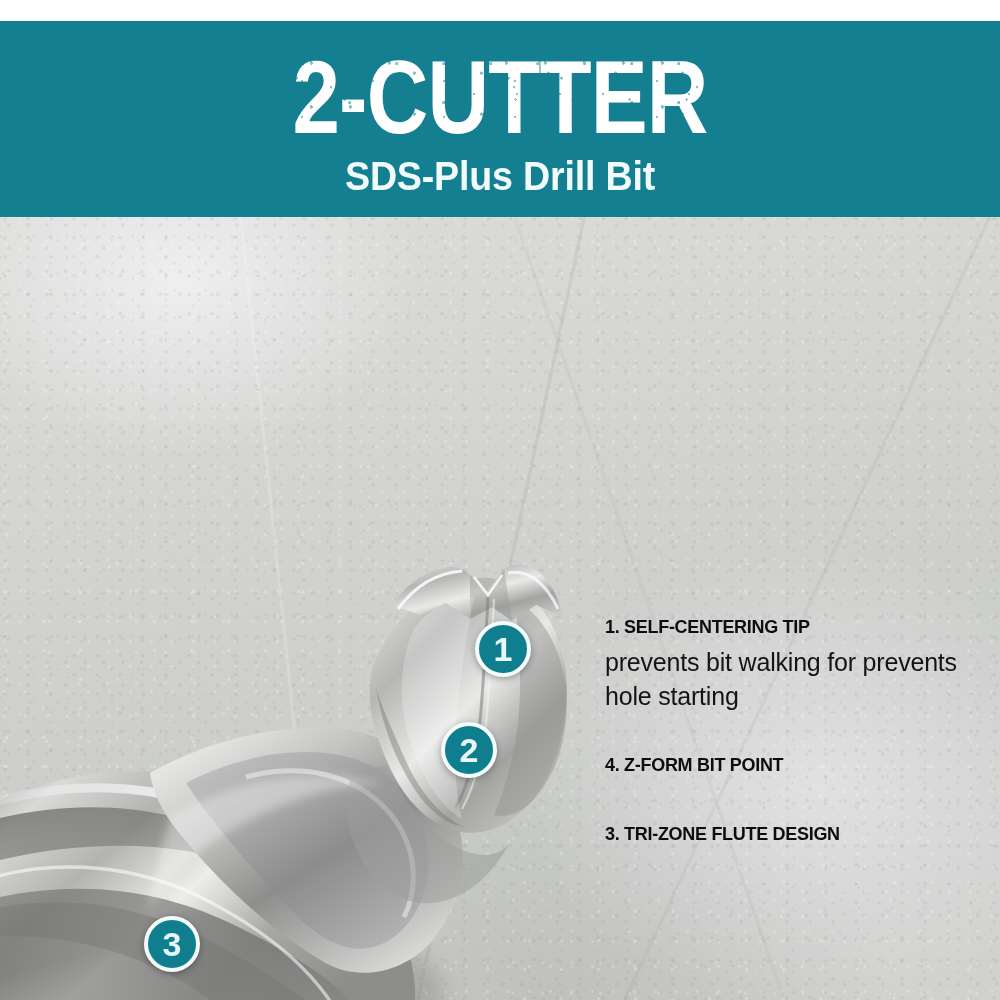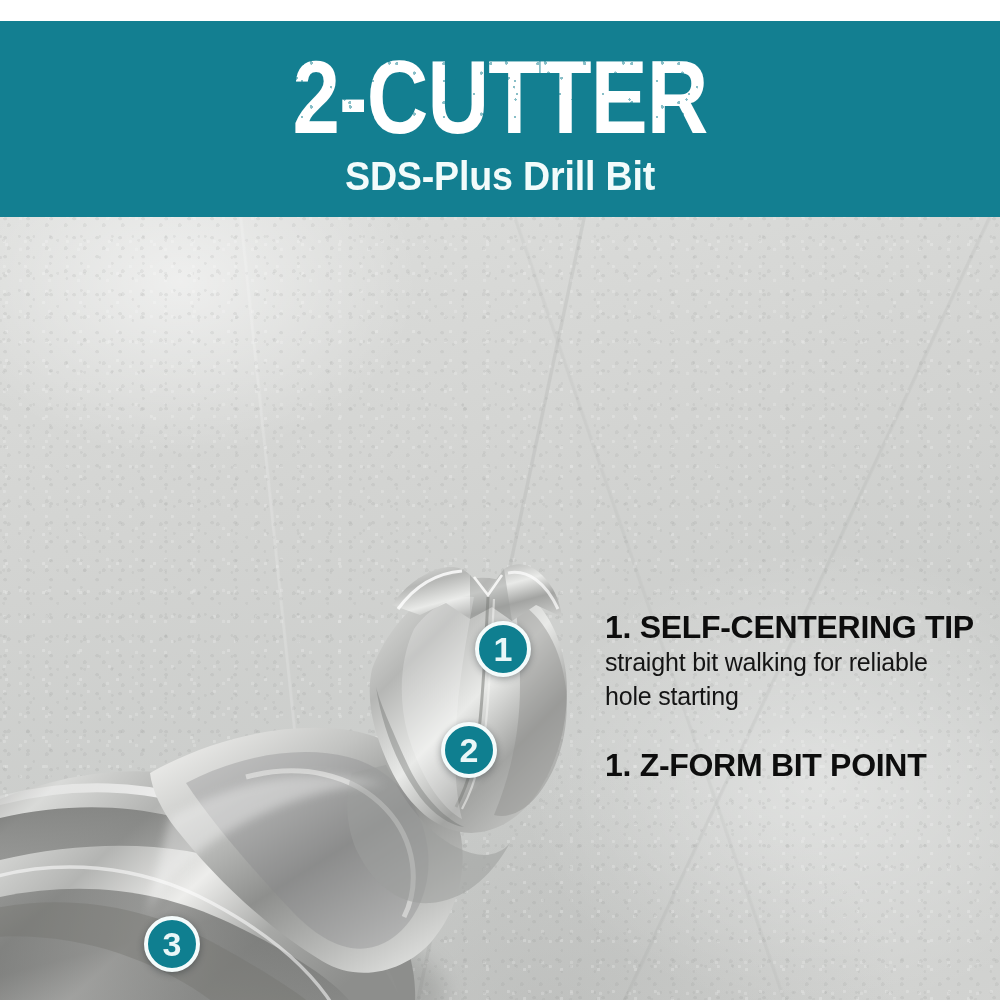--- a/index.html
+++ b/index.html
@@ -170,21 +170,21 @@
     width: 370px;
   }
   .feature {
     margin-bottom: 36px;
   }
   .feature:last-child { margin-bottom: 0; }
   .feature-title {
     color: #0d0d0d;
     font-family: "Liberation Sans", sans-serif;
     font-weight: 700;
-    font-size: 32px;
+    font-size: 18px;
     line-height: 33px;
     letter-spacing: -0.3px;
     margin: 0 0 1px 0;
   }
   .feature-desc {
     color: #141414;
     font-family: "Liberation Sans", sans-serif;
     font-weight: 400;
     font-size: 25px;
     line-height: 34px;
@@ -322,23 +322,24 @@
       </g>
     </svg>
 
     <div class="badge badge-1">1</div>
     <div class="badge badge-2">2</div>
     <div class="badge badge-3">3</div>
 
     <div class="features">
       <div class="feature">
         <p class="feature-title">1. SELF-CENTERING TIP</p>
-        <p class="feature-desc">straight bit walking for reliable hole starting</p>
+        <p class="feature-desc">prevents bit walking for prevents hole starting</p>
       </div>
       <div class="feature">
-        <p class="feature-title">1. Z-FORM BIT POINT</p>
+        <p class="feature-title">4. Z-FORM BIT POINT</p>
       </div>
       <div class="feature">
+        <p class="feature-title">3. TRI-ZONE FLUTE DESIGN</p>
       </div>
     </div>
 
   </div>
 </div>
 
 </body></html>

